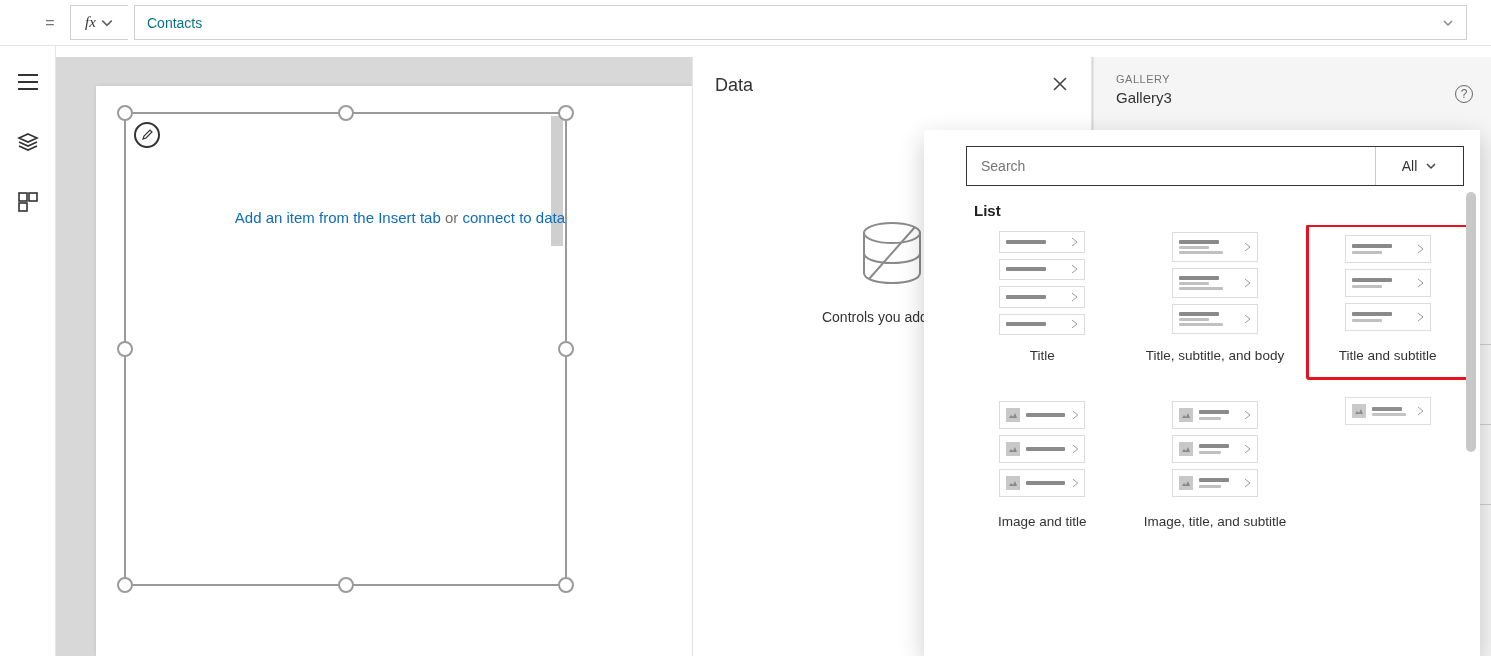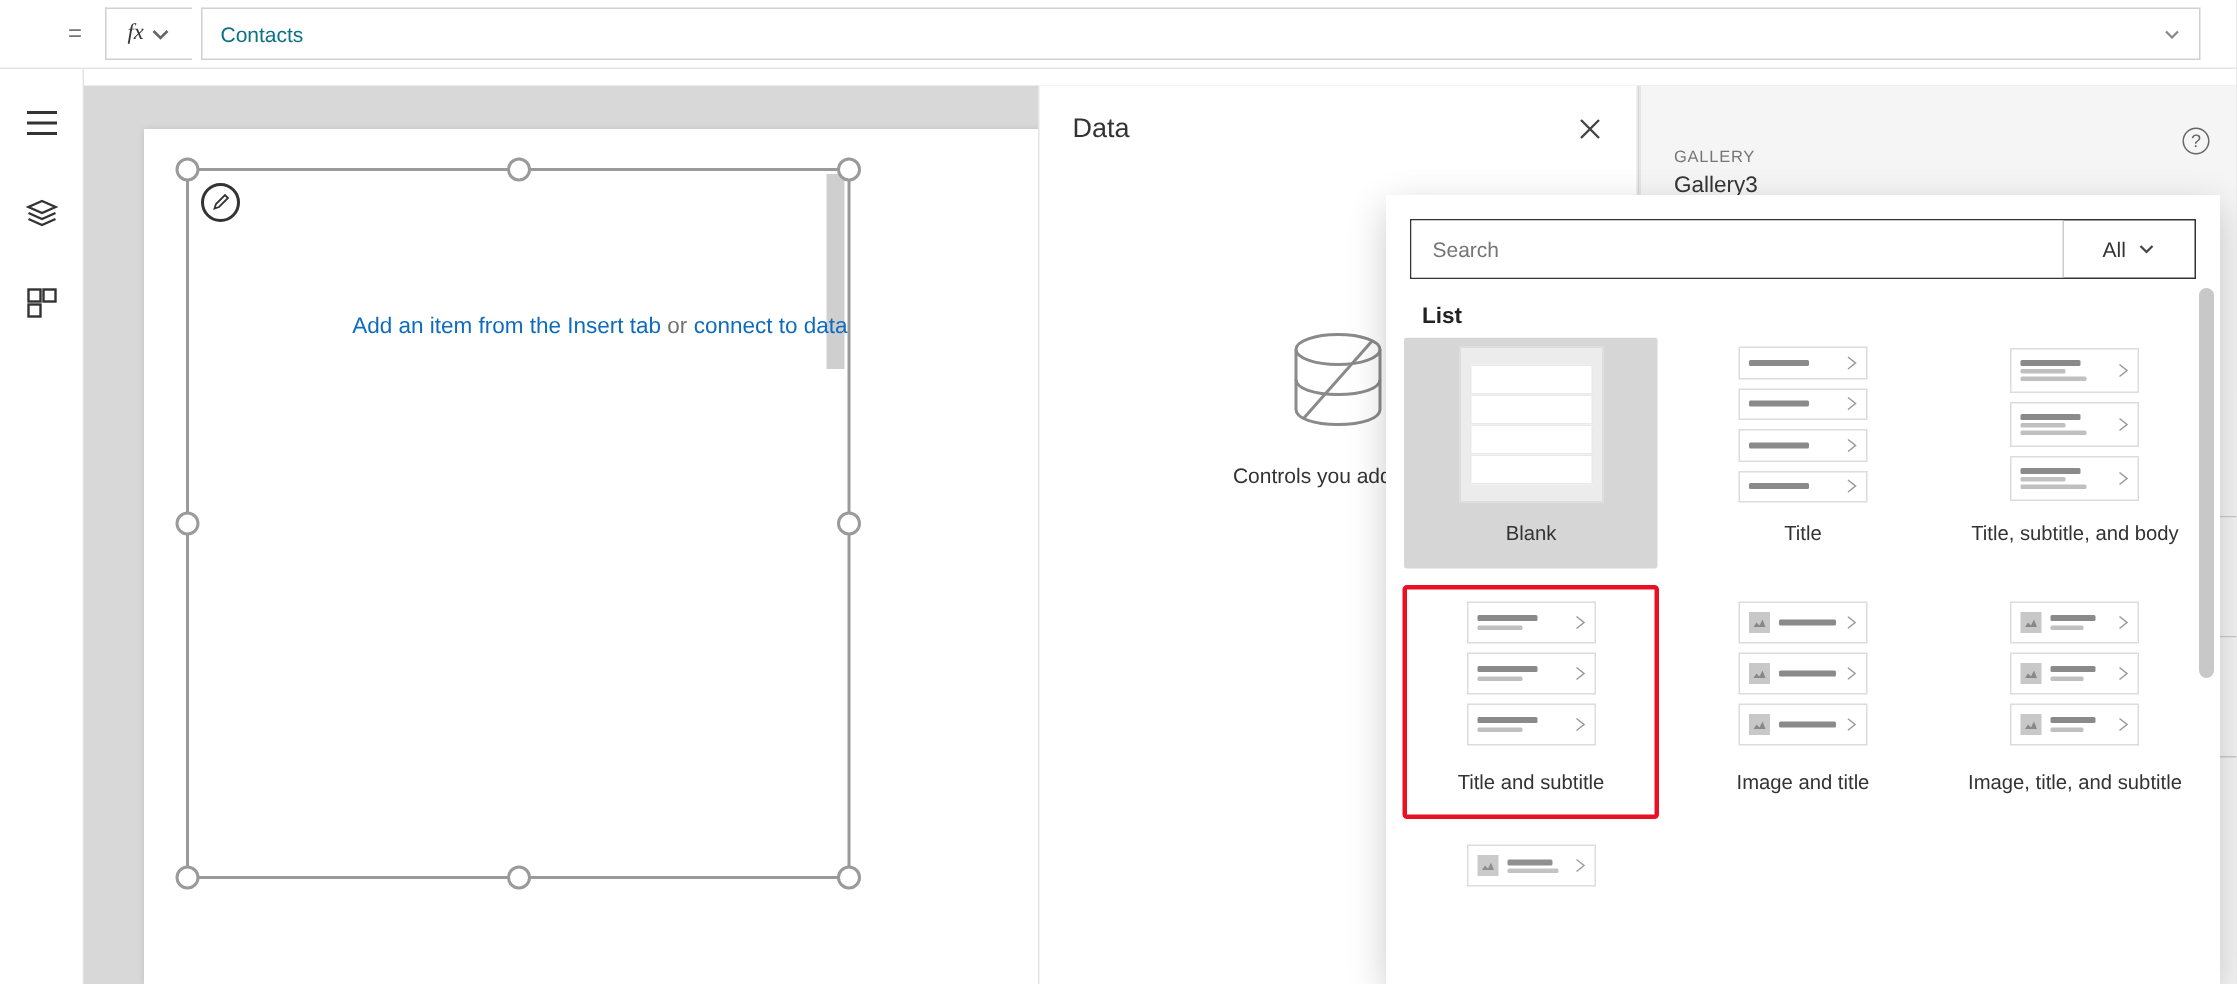--- a/index.html
+++ b/index.html
@@ -35,38 +35,38 @@
   .h-rc { top: 50%; right: -9px; margin-top: -8px; }
   .edit-badge { position: absolute; top: 8px; left: 8px; width: 26px; height: 26px; border: 2px solid #333; border-radius: 50%; display: flex; align-items: center; justify-content: center; background: #fff; cursor: pointer; }
   .gallery-scroll { position: absolute; top: 2px; right: 2px; width: 12px; height: 130px; background: #cfcfcf; }
   .gallery-hint { position: absolute; top: 95px; left: 0; width: 100%; text-align: right; font-size: 15px; }
   .gallery-hint .a1 { color: #0f6cbd; }
   .gallery-hint .a2 { color: #707070; }
   .gallery-hint .a3 { color: #0f6cbd; }
 
   
   .data-panel { position: absolute; top: 57px; left: 692px; width: 400px; bottom: 0; background: #fff; border-left: 1px solid #e5e5e5; border-right: 1px solid #e5e5e5; }
-  .data-header { display: flex; align-items: center; justify-content: space-between; padding: 18px 22px; }
+  .data-header { display: flex; justify-content: space-between; padding: 18px 22px; }
   .data-header h2 { font-size: 18px; font-weight: 400; color: #333; }
   .close-x { width: 18px; height: 18px; cursor: pointer; }
   .data-empty { position: absolute; top: 160px; left: 0; width: 100%; display: flex; flex-direction: column; align-items: center; gap: 18px; }
   .db-icon { width: 74px; height: 74px; }
   .data-empty p { font-size: 14px; color: #333; }
 
   
   .props-panel { position: absolute; top: 57px; right: 0; width: 398px; bottom: 0; background: #f5f5f5; border-left: 1px solid #e5e5e5; }
   .props-header { padding: 16px 22px 4px; }
-  .props-header .lab { font-size: 11px; letter-spacing: .5px; color: #767676; margin-top: 26px; }
+  .props-header .lab { font-size: 11px; letter-spacing: .5px; color: #767676; }
   .props-header .name { font-size: 15px; color: #333; margin-top: 4px; }
   .help { position: absolute; top: 28px; right: 18px; width: 18px; height: 18px; border: 1.5px solid #666; border-radius: 50%; font-size: 12px; color: #666; display: flex; align-items: center; justify-content: center; cursor: pointer; }
   .side-tabs { position: absolute; top: 208px; right: 0; width: 12px; bottom: 0; }
   .side-tabs > div { height: 80px; border-bottom: 1px solid #ccc; background: #f5f5f5; }
 
   
-  .popover { position: absolute; top: 130px; left: 924px; width: 556px; bottom: 0; background: #fff; box-shadow: 0 8px 24px rgba(0,0,0,.2); }
+  .popover { position: absolute; top: 130px; left: 924px; width: 556px; bottom: 0; background: #fff; box-shadow: 0 8px 24px rgba(0,0,0,.2); padding-left: 26px; }
   .pop-top { display: flex; border: 1px solid #333; margin: 16px 16px 6px; height: 40px; }
   .pop-top input { flex: 1; border: none; outline: none; padding: 0 14px; font-size: 14px; }
   .pop-top .all { width: 88px; border-left: 1px solid #ccc; display: flex; align-items: center; justify-content: center; gap: 8px; font-size: 14px; color: #333; cursor: pointer; }
   .section-label { padding: 10px 24px 6px; font-size: 15px; font-weight: 600; color: #222; }
   .layout-grid { padding: 0 12px 12px 12px; display: grid; grid-template-columns: repeat(3, 1fr); gap: 12px 12px; overflow: auto; }
   .layout-item { display: flex; flex-direction: column; align-items: center; padding: 6px 2px 6px; border-radius: 2px; cursor: pointer; }
   .layout-item.blank-sel { background: #d6d6d6; }
   .layout-item.red-sel { outline: 3px solid #e81123; outline-offset: -2px; }
   .thumb { width: 96px; height: 104px; display: flex; flex-direction: column; gap: 6px; align-items: center; justify-content: center; }
   .thumb.blank { background: #ececec; border: 1px solid #ddd; gap: 0; padding: 6px; }
@@ -181,29 +181,20 @@
       <span>All</span>
       <svg class="chev" viewBox="0 0 12 12">
           <path d="M2 4l4 4 4-4" stroke="#444" stroke-width="1.5" fill="none"></path>
         </svg>
     </div>
   </div>
   <div class="section-label">List</div>
 
   <div class="layout-grid">
 
-    <div class="layout-item blank-sel">
-      <div class="thumb blank">
-        <div class="row"></div>
-          <div class="row"></div>
-          <div class="row"></div>
-          <div class="row"></div>
-      </div>
-      <div class="caption">Blank</div>
-    </div>
 
     <div class="layout-item">
       <div class="thumb">
         <div class="trow">
             <div class="bar s1"></div>
             <svg class="car" width="8" height="10" viewBox="0 0 8 10">
               <path d="M2 1l5 4-5 4" stroke="#999" fill="none"></path>
             </svg>
           </div>
         <div class="trow">

